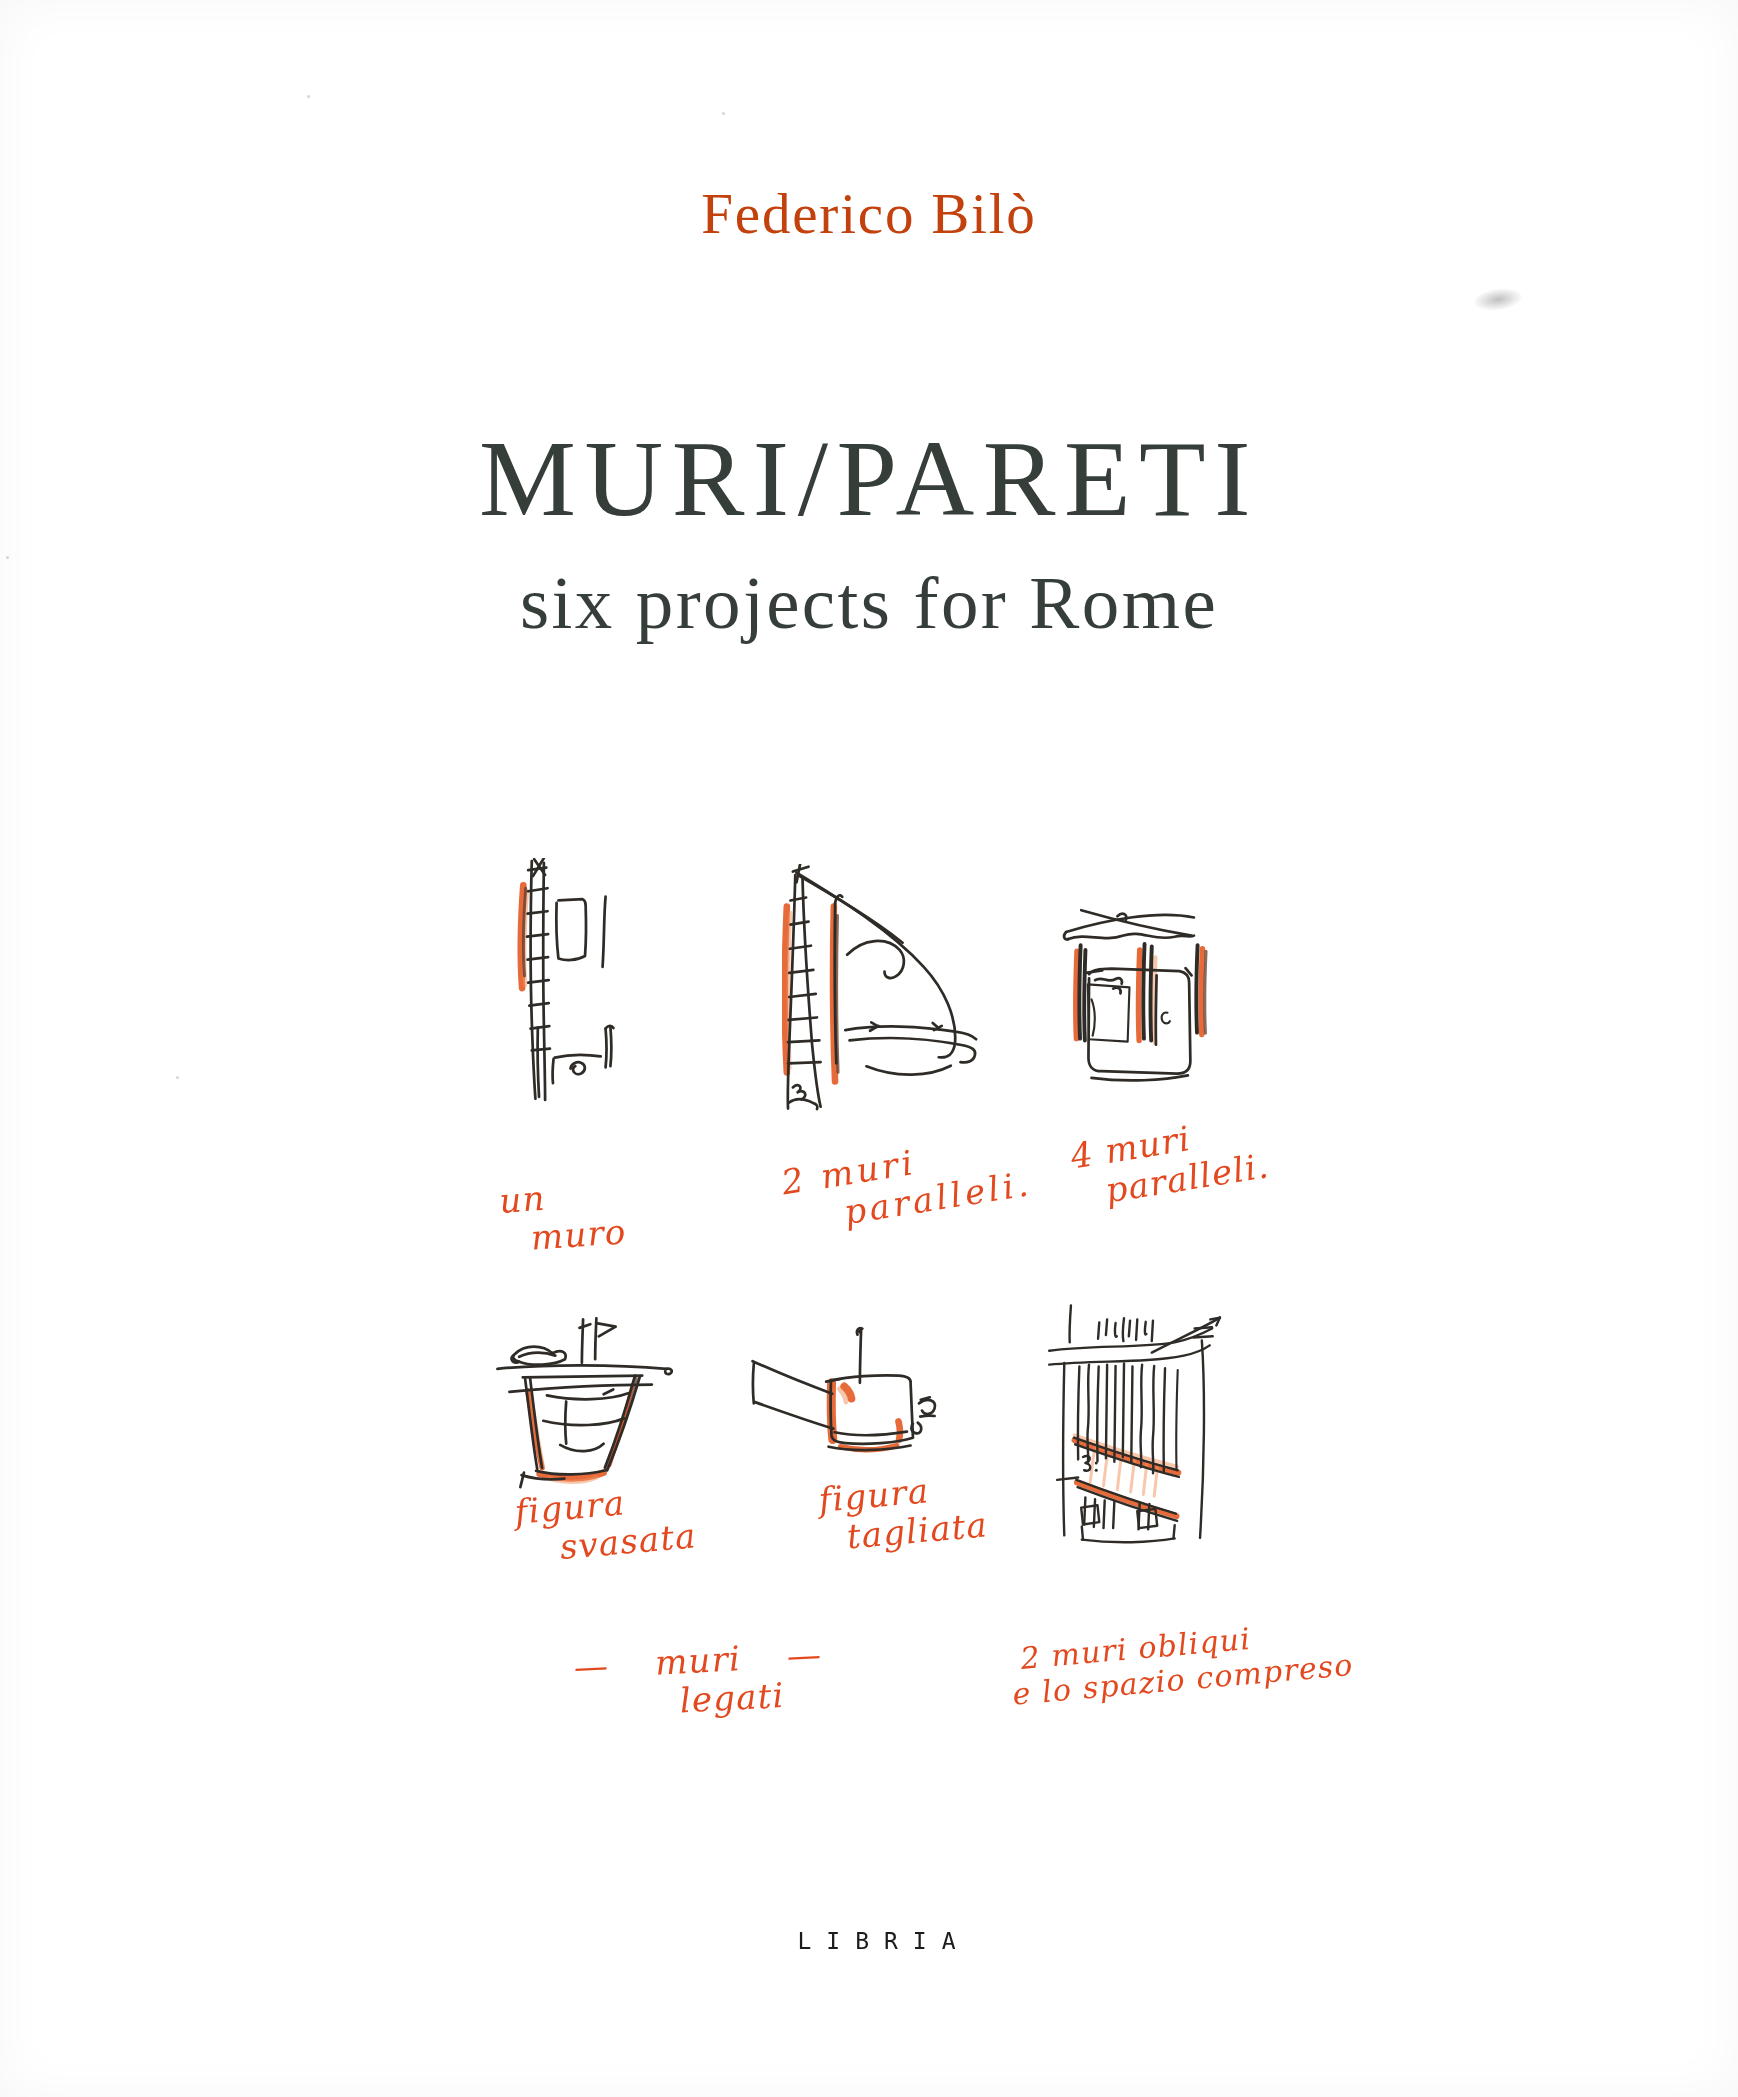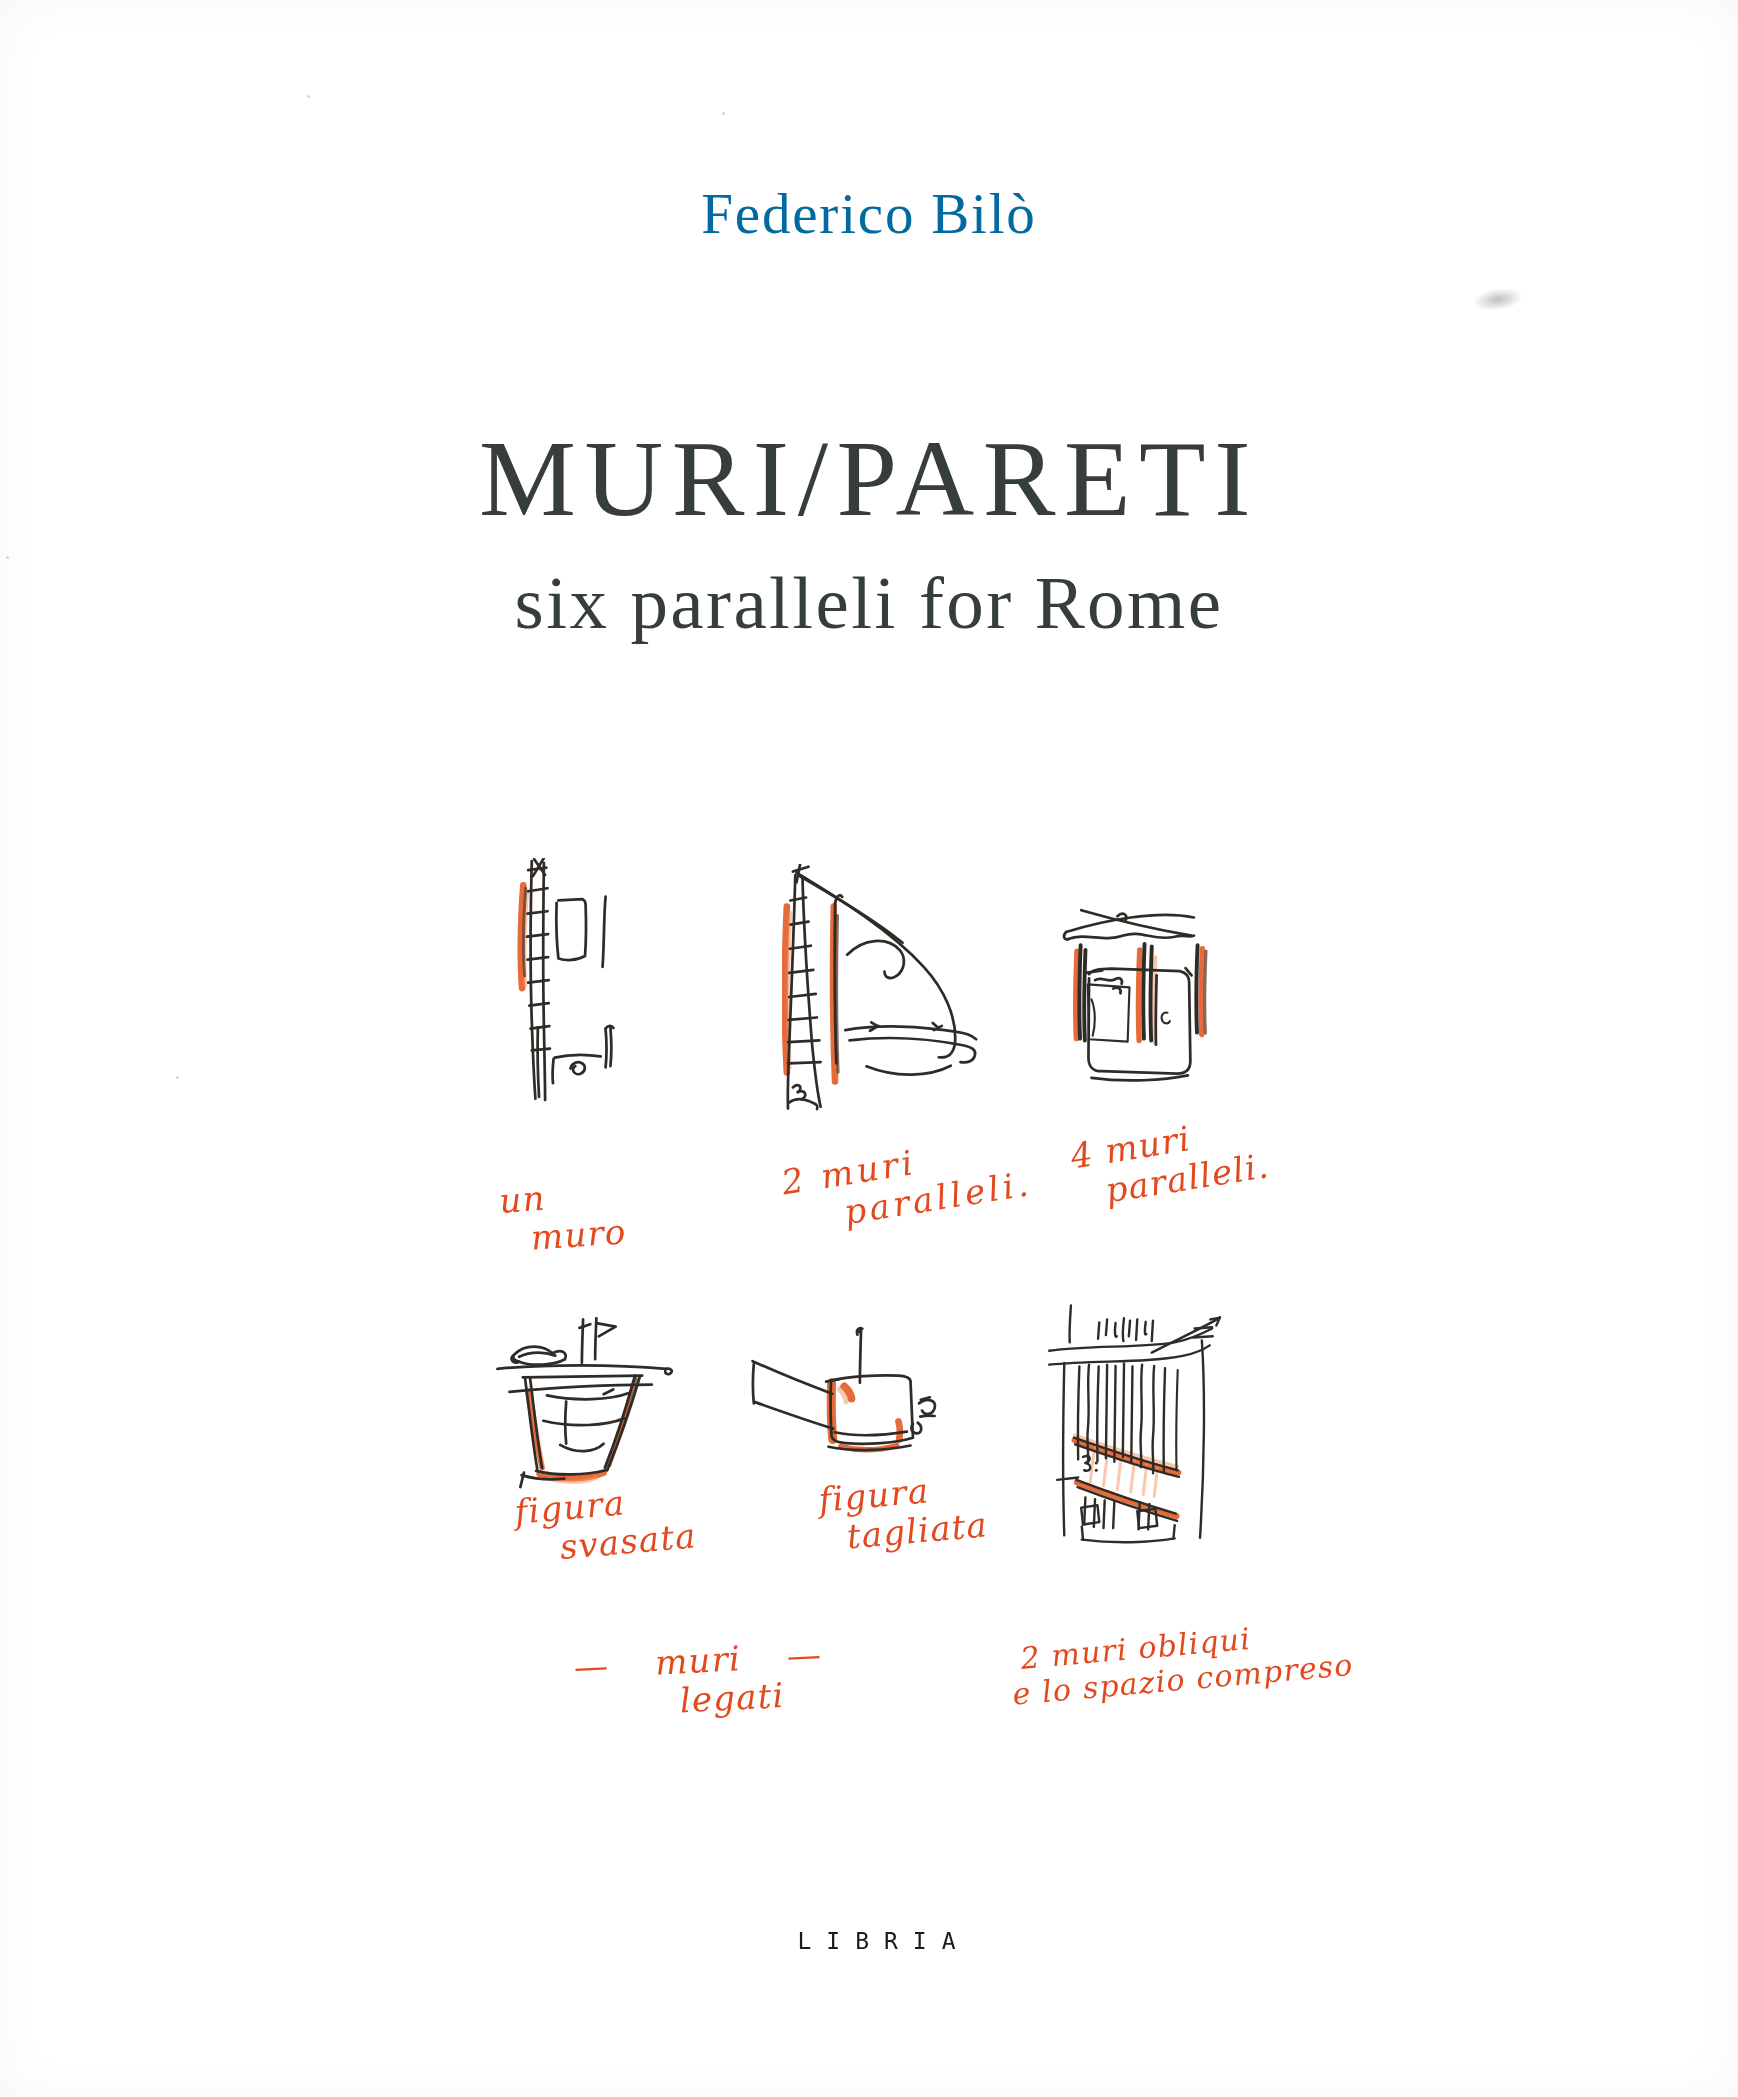--- a/index.html
+++ b/index.html
@@ -6,21 +6,21 @@
   .page{
     position:relative;
     width:1738px;height:2097px;
     background:#ffffff;
     overflow:hidden;
     font-family:"Liberation Serif", serif;
     box-shadow: inset 0 0 54px rgba(0,0,0,0.035);
   }
   .centered{position:absolute;left:0;width:100%;text-align:center;}
   .author{
-    top:181px;font-size:57px;color:#0369a1;letter-spacing:1.8px;
+    top:181px;font-size:57px;color:#c2410c;letter-spacing:1.8px;
   }
   .title{
     top:416px;font-size:109px;color:#363e39;letter-spacing:8.5px;font-weight:normal;
   }
   .subtitle{
     top:560px;font-size:75px;color:#363e39;letter-spacing:2.4px;
   }
   .publisher{
     top:1928px;
     font-family:"DejaVu Sans Mono", monospace;
@@ -47,21 +47,21 @@
   }
   .speck{position:absolute;width:3px;height:3px;border-radius:50%;background:#b9b9b6;opacity:.6;}
 </style>
 </head>
 <body>
 
 <div class="page">
 
   <div class="centered author">Federico Bilò</div>
   <div class="centered title">MURI/PARETI</div>
-  <div class="centered subtitle">six paralleli for Rome</div>
+  <div class="centered subtitle">six projects for Rome</div>
 
   <div class="smudge"></div>
   <div class="speck" style="left:307px;top:95px;"></div>
   <div class="speck" style="left:722px;top:112px;"></div>
   <div class="speck" style="left:6px;top:556px;"></div>
   <div class="speck" style="left:176px;top:1076px;"></div>
 
   <svg class="sk" style="left:510px;top:858px;" width="121" height="245" viewBox="0 0 200 405">
     <path class="org" stroke-width="11" d="M22,45 C18,100 16,160 20,215"></path>
     <path class="orgl" stroke-width="7" d="M28,55 C24,110 22,165 25,210"></path>

